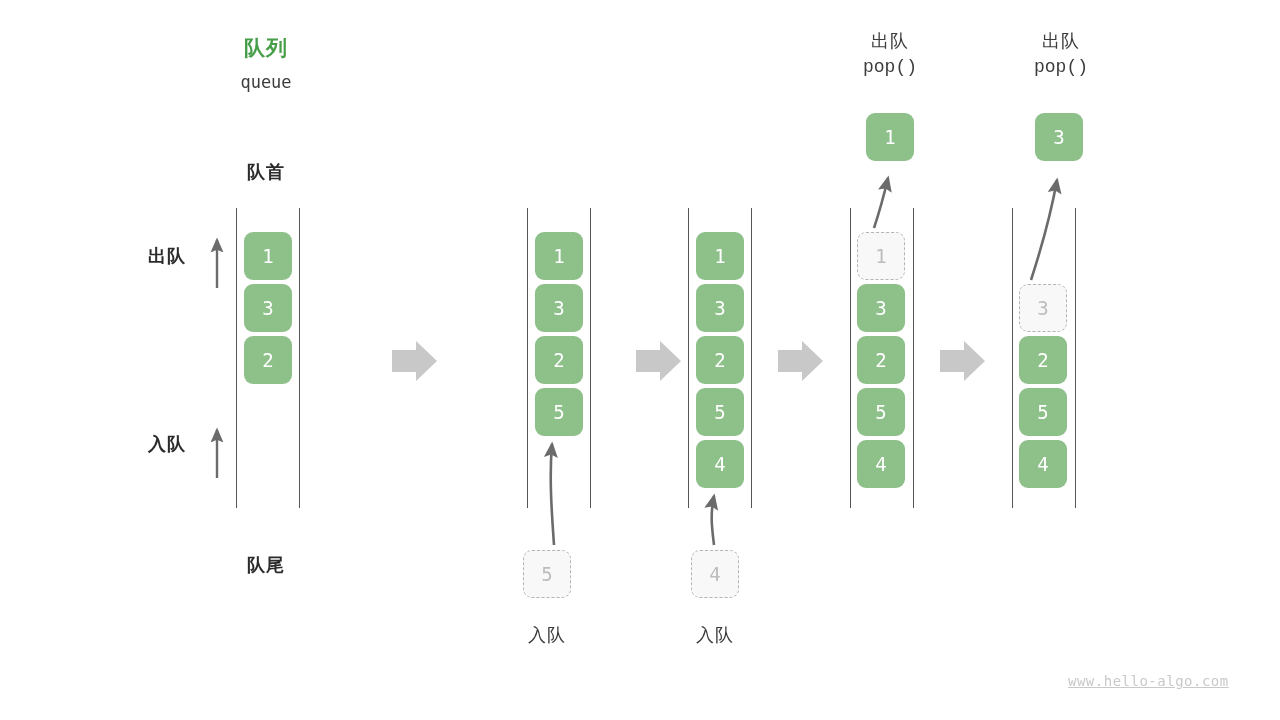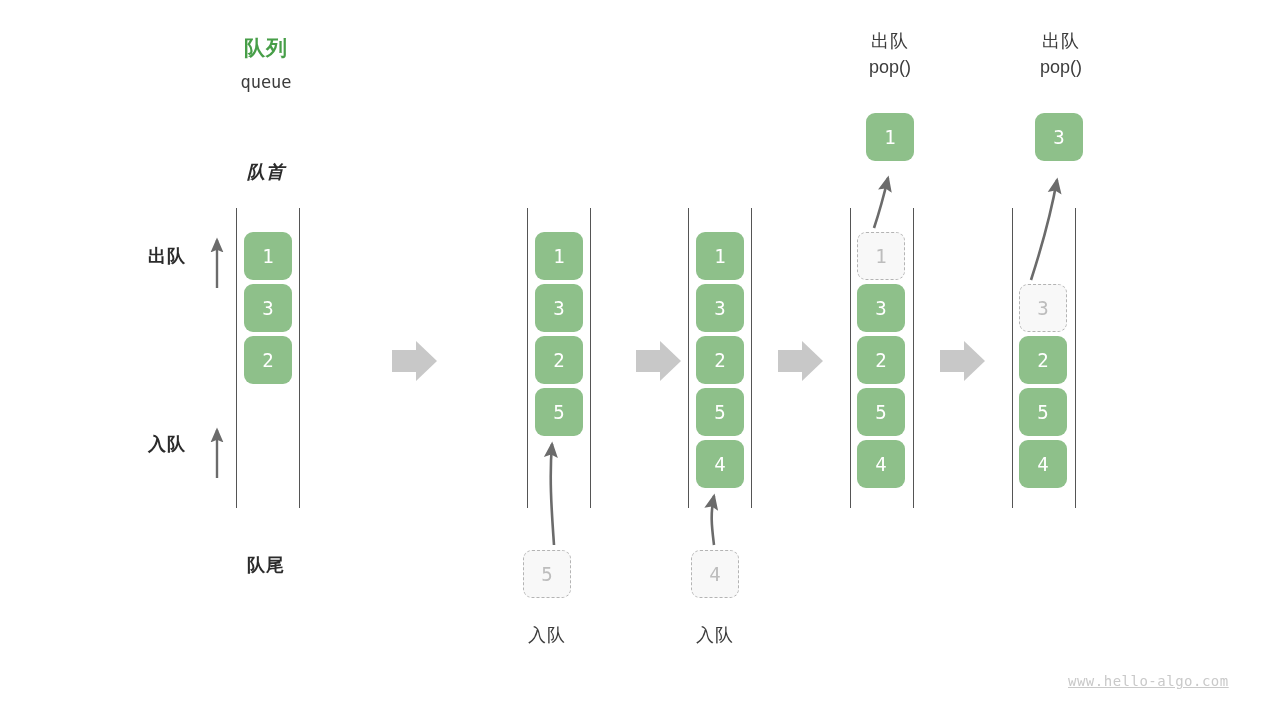--- a/index.html
+++ b/index.html
@@ -45,21 +45,21 @@
     line-height: 1.45;
   }
   .op-head .op-cn {
     font-size: 18px;
     color: #3c3c3c;
     letter-spacing: 1px;
   }
   .op-head .op-code {
     font-size: 18px;
     color: #3c3c3c;
-    font-family: Liberation Sans, sans-serif;
+    font-family: Liberation Mono, monospace;
   }
   .op-code .arg { color: #2e9144; font-weight: bold; }
 
   .end-label {
     font-size: 18px;
     font-weight: bold;
     color: #2b2b2b;
     text-align: center;
     white-space: nowrap;
     letter-spacing: 1px;
@@ -119,21 +119,21 @@
   }
 </style>
 </head>
 <body>
 
 <div id="stage">
 
   <div class="title-cn abs" style="left:186px; top:34px; width:160px;text-align:center;">队列</div>
   <div class="title-en abs" style="left:186px; top:72px; width:160px;">queue</div>
 
-  <div class="end-label abs" style="left:186px; top:160px; width:160px;font-style:italic;">队首</div>
+  <div class="end-label abs" style="left:186px; top:160px; width:160px;">队首</div>
   <div class="end-label abs" style="left:186px; top:543px; width:160px;margin-top:10px;">队尾</div>
 
   <div class="dir-label abs" style="left:148px; top:244px;">出队</div>
   <div class="dir-label abs" style="left:148px; top:432px;">入队</div>
 
   <div class="rail" style="left:236px; top:208px; height:300px;"></div>
   <div class="rail" style="left:299px; top:208px; height:300px;"></div>
 
   <div class="cell filled" style="left:244px; top:232px;">1</div>
   <div class="cell filled" style="left:244px; top:284px;">3</div>

